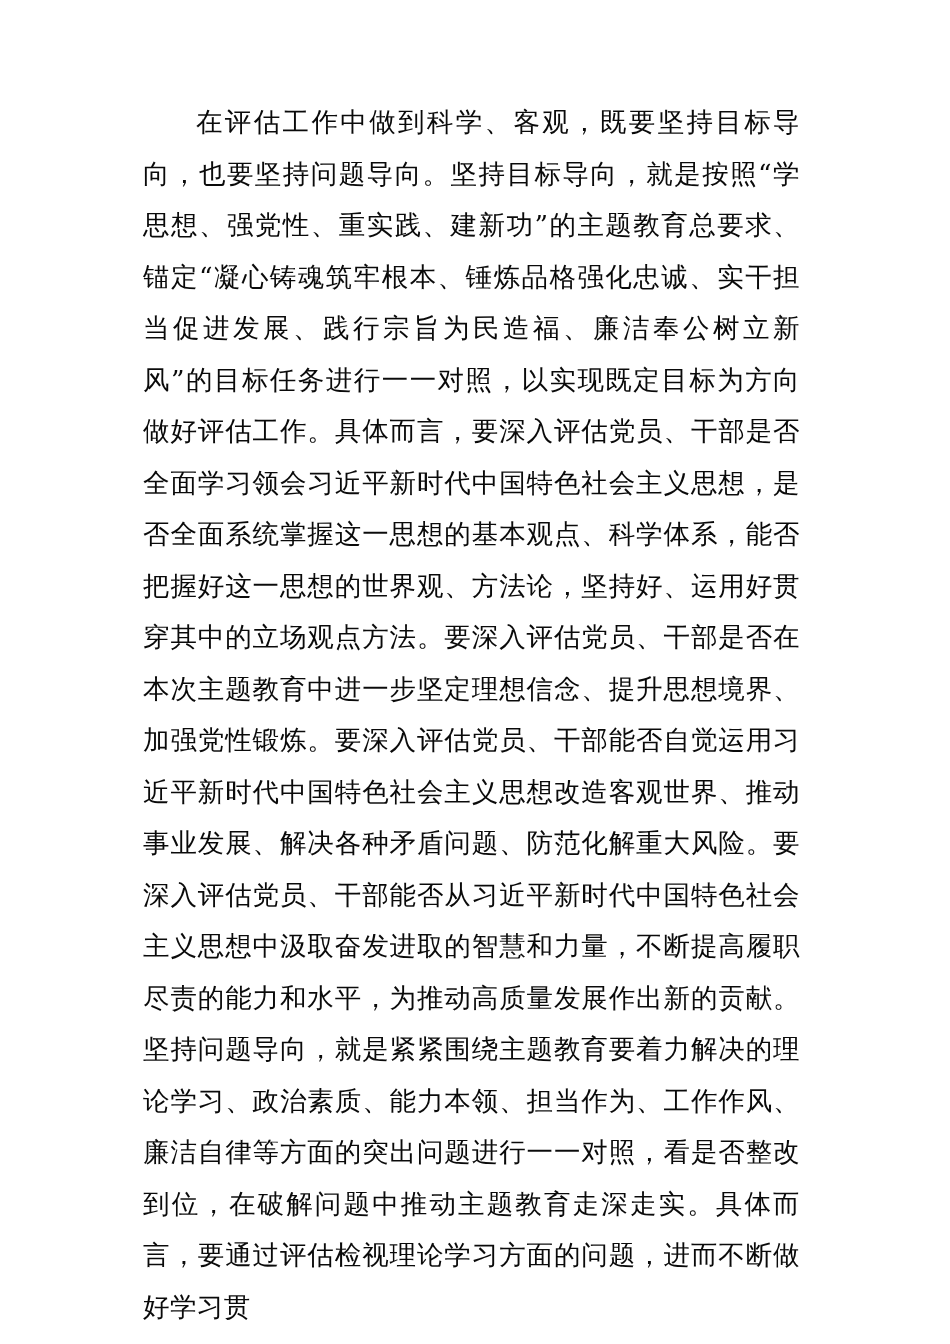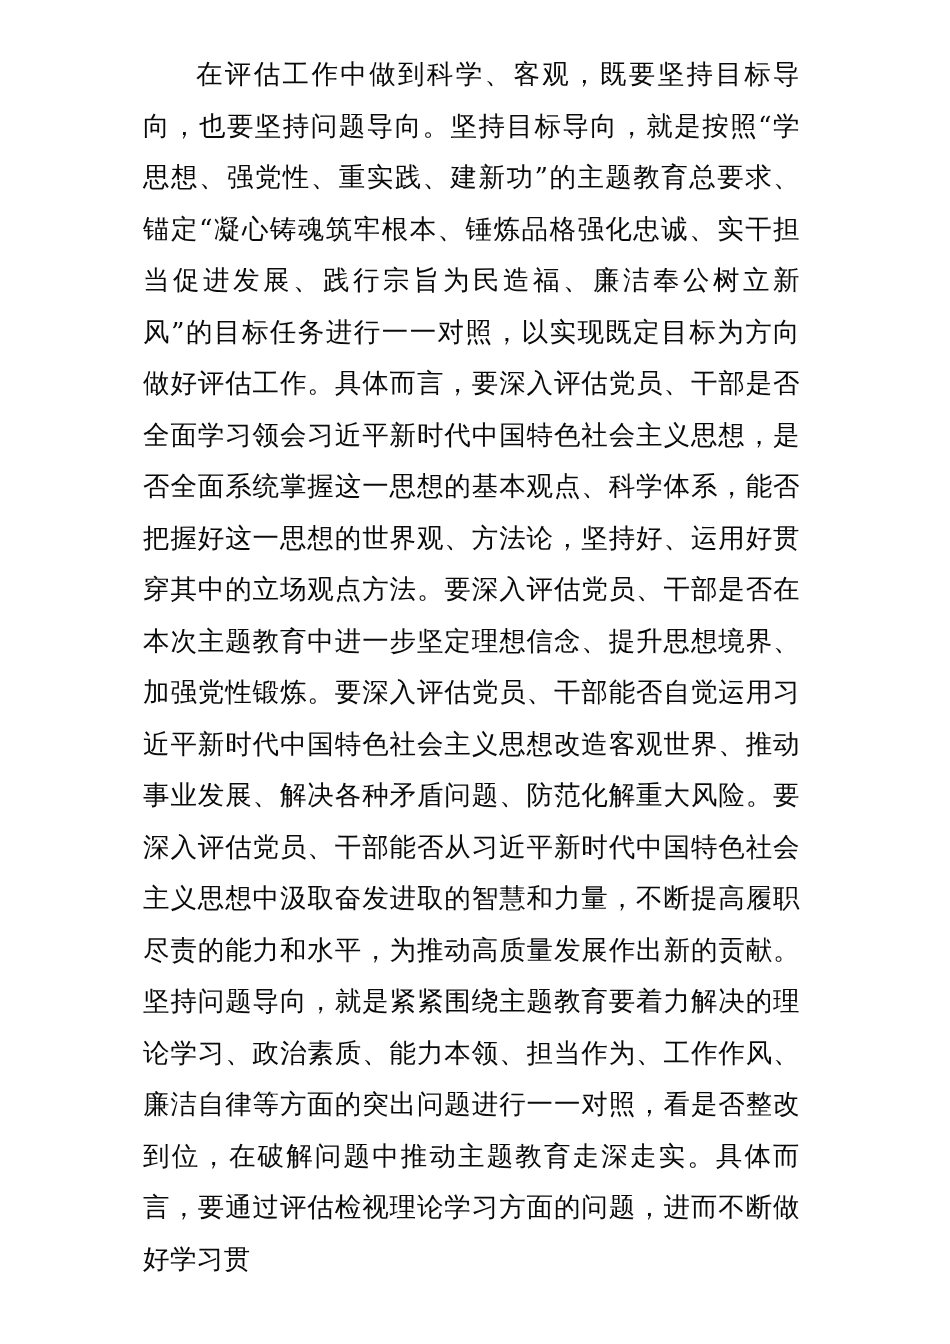--- a/index.html
+++ b/index.html
@@ -13,21 +13,21 @@
     font-family: "DejaVu Serif", "Liberation Serif", serif;
     color: #000000;
     overflow: hidden;
   }
   .page {
     position: relative;
     width: 950px;
     height: 1344px;
     background: #ffffff;
     box-sizing: border-box;
-    padding: 48px 150px 60px 143px;
+    padding: 96px 150px 60px 143px;
   }
   .doc-body {
     font-size: 26.5px;
     line-height: 51.5px;
     text-align: justify;
     text-justify: inter-ideograph;
     letter-spacing: 0.4px;
     color: #0a0a0a;
   }
   .doc-body p {

